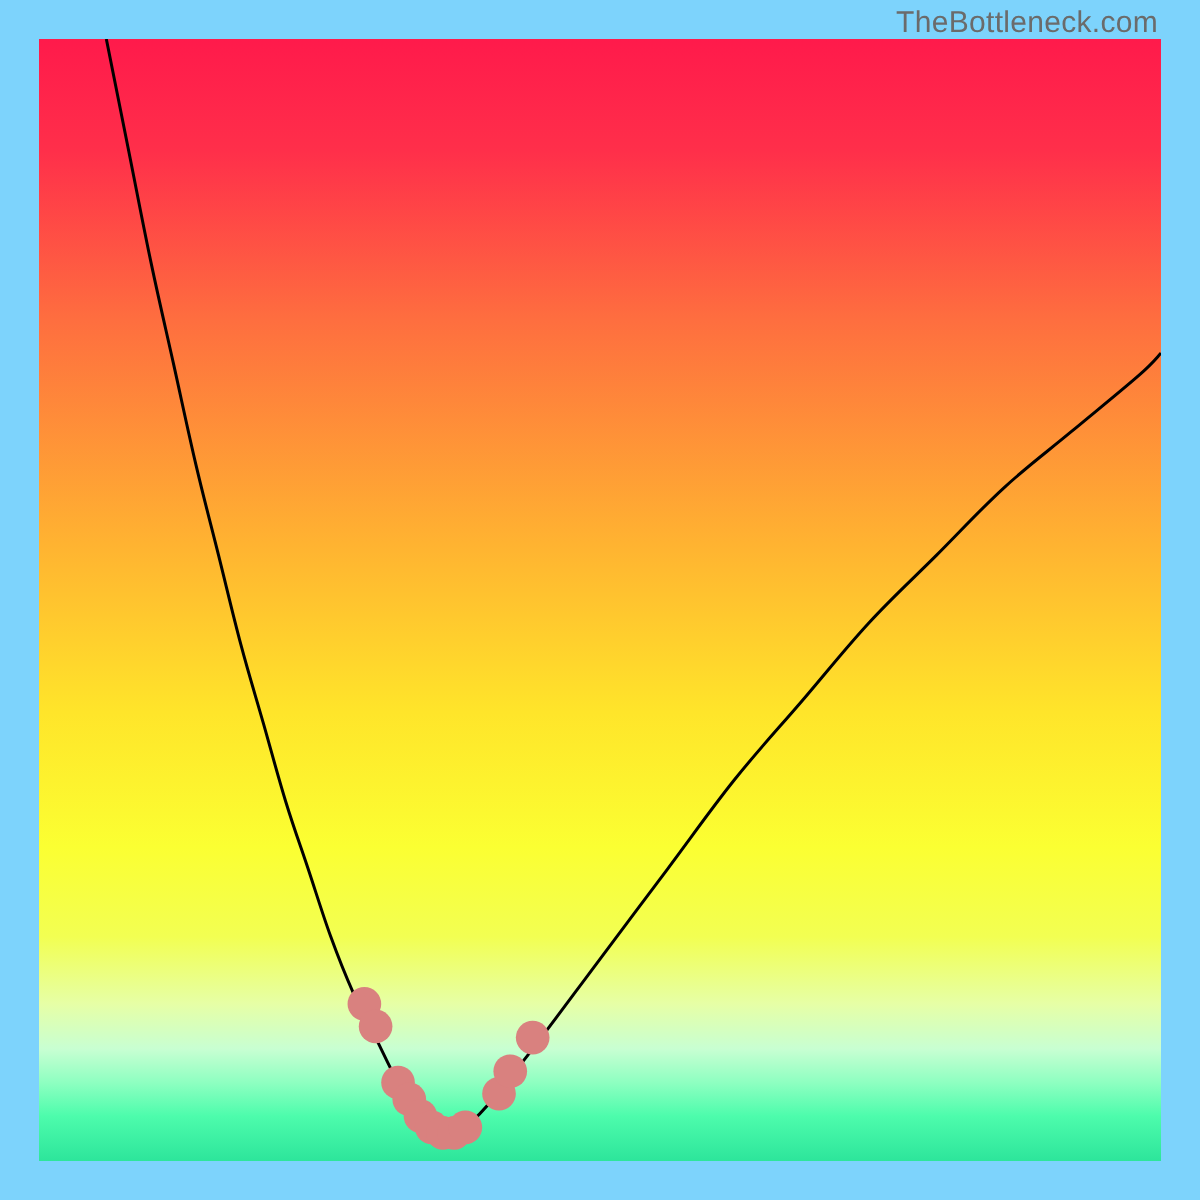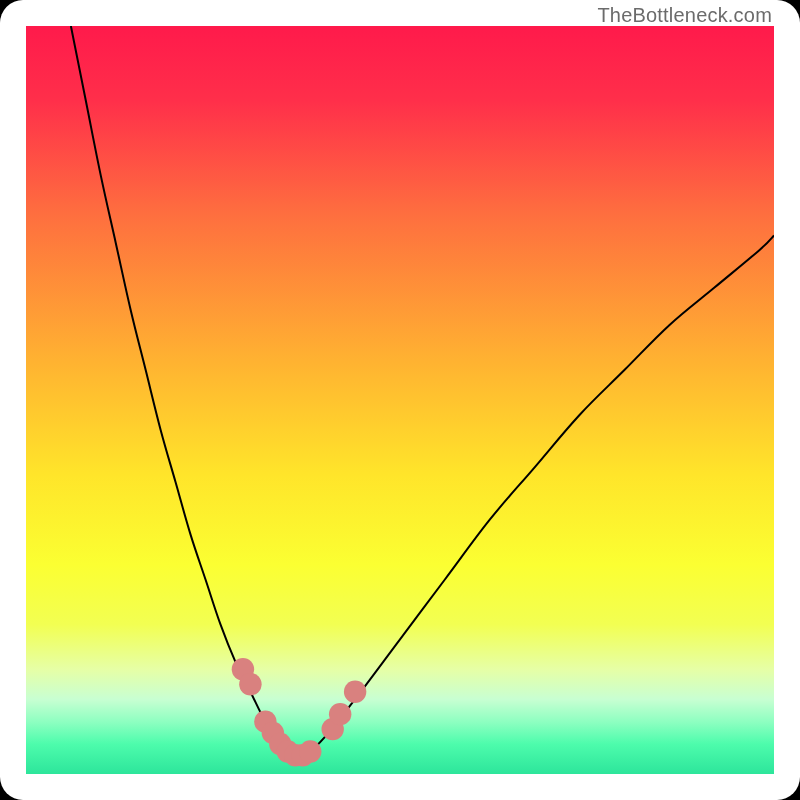--- a/index.html
+++ b/index.html
@@ -7,22 +7,21 @@
     padding: 0;
     width: 800px;
     height: 800px;
     background: #000;
     overflow: hidden;
     font-family: Arial, Helvetica, sans-serif;
   }
   .frame {
     position: absolute;
     inset: 0;
-    background: #ffffff;
-    border-radius: 23px;
+    background: #7dd3fc;
   }
   .plot-area {
     position: absolute;
     left: 26px;
     top: 26px;
     width: 748px;
     height: 748px;
     overflow: hidden;
   }
   .gradient {

